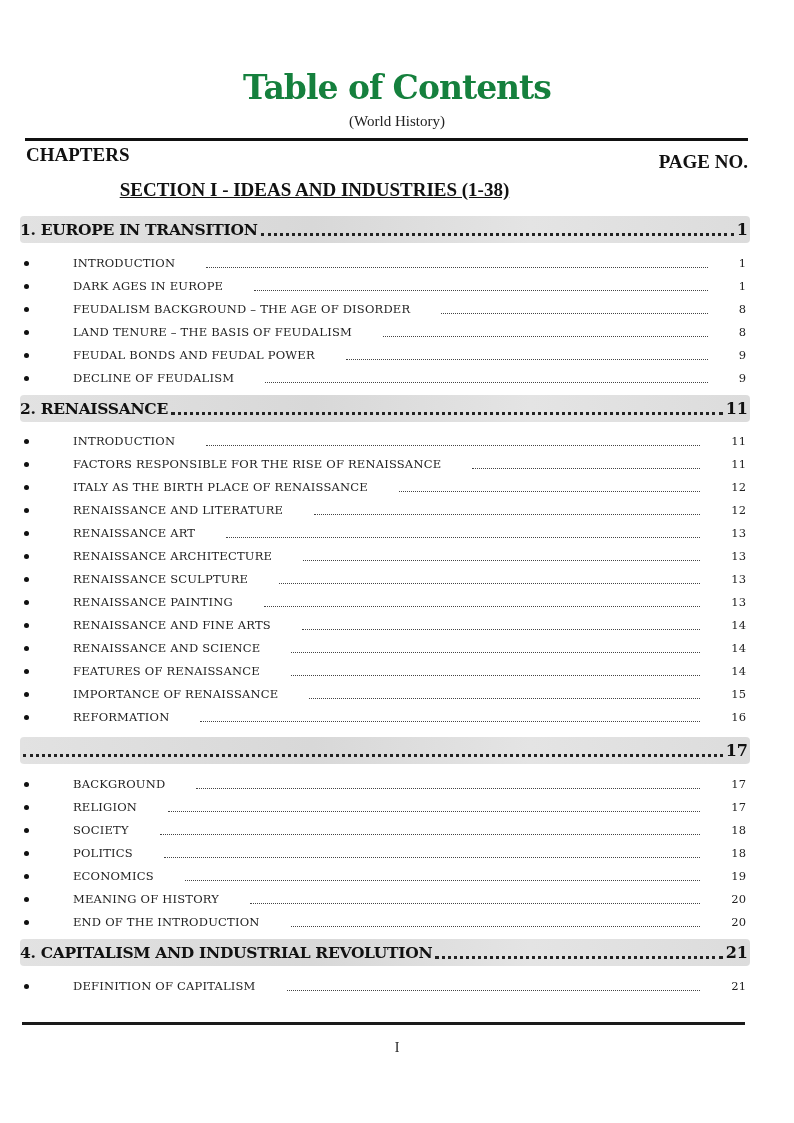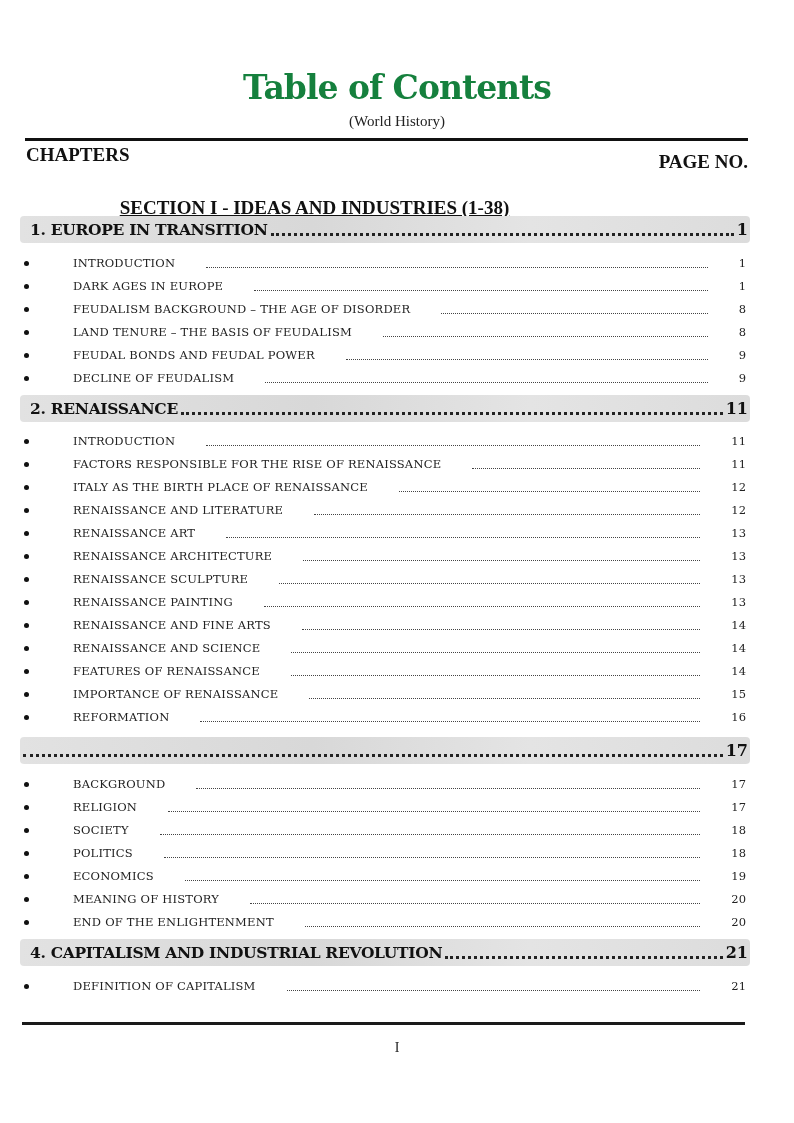--- a/index.html
+++ b/index.html
@@ -3,23 +3,23 @@
   <meta charset="utf-8">
   <style>
     html, body { margin: 0; padding: 0; background: #ffffff; }
     body { width: 794px; height: 1123px; position: relative; overflow: hidden; color: #1a1a1a; font-family: "DejaVu Serif", serif; }
     .page { position: absolute; left: 0; top: 0; width: 794px; height: 1123px; }
     .title { position: absolute; top: 68px; left: 0; width: 794px; text-align: center; font-family: "DejaVu Serif", serif; font-weight: bold; font-size: 33px; letter-spacing: -1px; color: #15803d; }
     .subtitle { position: absolute; top: 113px; left: 0; width: 794px; text-align: center; font-family: "Liberation Serif", serif; font-size: 15px; color: #222; }
     .rule-top { position: absolute; top: 138px; left: 25px; width: 723px; height: 3px; background: #111; }
     .hdr-chapters { position: absolute; top: 144px; left: 26px; font-family: "Liberation Serif", serif; font-weight: bold; font-size: 19px; color: #111; }
     .hdr-pageno { position: absolute; top: 151px; right: 46px; font-family: "Liberation Serif", serif; font-weight: bold; font-size: 19px; color: #111; }
-    .section-title { position: absolute; top: 197px; left: 0; width: 629px; text-align: center; font-family: "Liberation Serif", serif; font-weight: bold; font-size: 19px; text-decoration: underline; color: #111; }
+    .section-title { position: absolute; top: 179px; left: 0; width: 629px; text-align: center; font-family: "Liberation Serif", serif; font-weight: bold; font-size: 19px; text-decoration: underline; color: #111; }
     .chapter { position: absolute; left: 20px; width: 730px; height: 27px; display: flex; align-items: center; background: linear-gradient(90deg, #e2e2e2 0%, #d8d8d8 40%, #e4e4e4 70%, #dcdcdc 100%); border-radius: 4px; }
-    .chapter .ch-label { font-family: "DejaVu Serif", serif; font-weight: bold; font-size: 15.5px; letter-spacing: -0.3px; color: #111; padding-left: 10px; white-space: nowrap; }
+    .chapter .ch-label { font-family: "DejaVu Serif", serif; font-weight: bold; font-size: 15.5px; letter-spacing: -0.3px; color: #111; white-space: nowrap; }
     .chapter .ch-dots { flex: 1; border-bottom: 3px dotted #222; margin: 0 3px; position: relative; top: 5px; }
     .chapter .ch-page { font-family: "DejaVu Serif", serif; font-weight: bold; font-size: 16px; color: #111; padding-right: 2px; }
 
     .item { position: absolute; left: 24px; width: 722px; height: 20px; display: flex; align-items: center; gap: 30px; }
     .item .bullet { width: 5px; height: 5px; border-radius: 50%; background: #111; margin-right: 14px; flex: none; }
     .item .it-label { font-family: "DejaVu Serif", serif; font-size: 11.5px; color: #222; white-space: nowrap; letter-spacing: 0.2px; }
     .item .it-dots { flex: 1; border-bottom: 1px dotted #444; margin: 0 1px; position: relative; top: 4px; }
     .item .it-page { font-family: "DejaVu Serif", serif; font-size: 11.5px; color: #222; }
 
     .rule-bottom { position: absolute; top: 1022px; left: 22px; width: 723px; height: 3px; background: #1a1a1a; }
@@ -197,21 +197,21 @@
       <span class="it-page">19</span>
     </div>
   <div class="item" style="top:889px">
       <span class="bullet"></span>
       <span class="it-label">MEANING OF HISTORY</span>
       <span class="it-dots"></span>
       <span class="it-page">20</span>
     </div>
   <div class="item" style="top:912px">
       <span class="bullet"></span>
-      <span class="it-label">END OF THE ENLIGHTENMENT</span>
+      <span class="it-label">END OF THE INTRODUCTION</span>
       <span class="it-dots"></span>
       <span class="it-page">20</span>
     </div>
 
   <div class="chapter" style="top:939px">
     <span class="ch-label">4. CAPITALISM AND INDUSTRIAL REVOLUTION</span>
     <span class="ch-dots"></span>
     <span class="ch-page">21</span>
   </div>
   <div class="item" style="top:976px">

